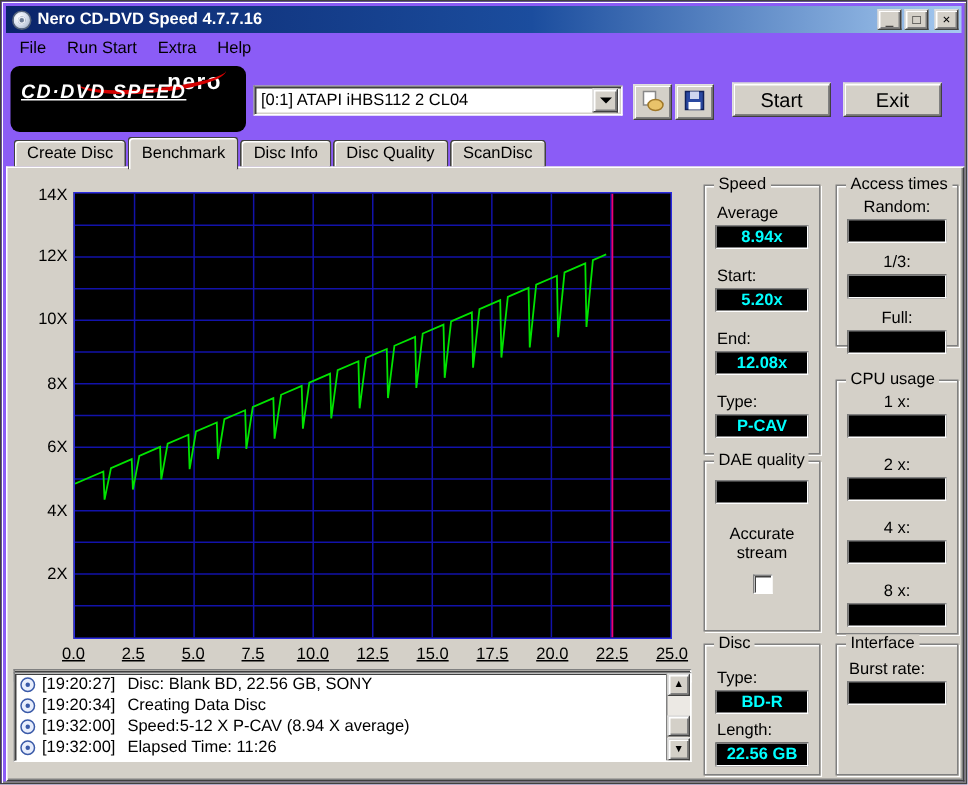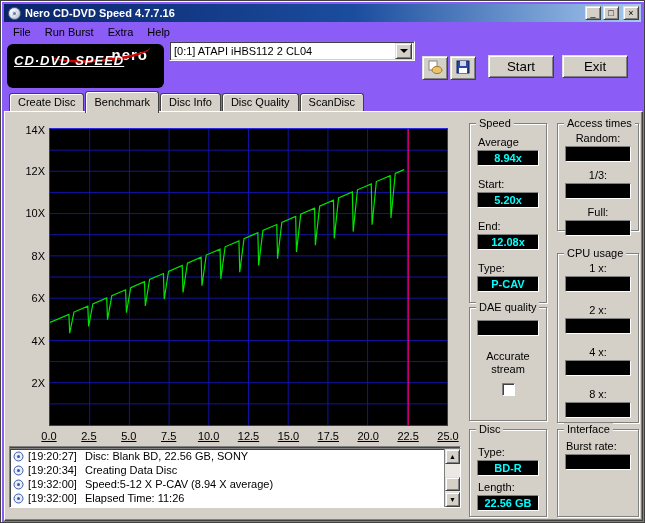--- a/index.html
+++ b/index.html
@@ -28,21 +28,21 @@
   .menubar{position:absolute;left:3px;top:21px;right:3px;height:19px;display:flex;align-items:center;padding-left:2px;}
   .menu-item{padding:2px 7px;}
 
   
   .logo{position:absolute;left:6px;top:43px;width:157px;height:44px;background:#000;border-radius:6px;color:#fff;overflow:hidden;}
   .logo-brand{position:absolute;right:16px;top:2px;font-weight:bold;font-size:15px;letter-spacing:1px;}
   .logo-swoosh{position:absolute;left:44px;top:-4px;width:100px;height:22px;border-bottom:3px solid #d40000;
                border-radius:50%;transform:rotate(-5deg);}
   .logo-product{position:absolute;left:7px;bottom:20px;font-style:italic;font-weight:bold;font-size:13px;
                 letter-spacing:1px;white-space:nowrap;text-decoration:underline;}
-  .combo{position:absolute;left:168px;top:40px;width:246px;height:20px;background:#fff;border:1px solid;
+  .combo{position:absolute;left:168px;top:56px;width:246px;height:20px;background:#fff;border:1px solid;
          border-color:#808080 #ffffff #ffffff #808080;box-shadow:inset 1px 1px 0 #404040, inset -1px -1px 0 #d4d0c8;
          display:flex;align-items:center;}
   .combo-text{flex:1;padding:0 4px;white-space:nowrap;overflow:hidden;}
   .combo-btn{width:17px;height:16px;margin-right:2px;background:#d4d0c8;border:1px solid;
              border-color:#dfdfdf #404040 #404040 #dfdfdf;box-shadow:inset 1px 1px 0 #fff, inset -1px -1px 0 #808080;
              display:flex;align-items:center;justify-content:center;}
   .combo-arrow{width:0;height:0;border-left:4px solid transparent;border-right:4px solid transparent;border-top:4px solid #000;}
   .tool-btn{position:absolute;top:55px;width:26px;height:24px;background:#d4d0c8;border:1px solid;
             border-color:#dfdfdf #404040 #404040 #dfdfdf;box-shadow:inset 1px 1px 0 #fff, inset -1px -1px 0 #808080;
             display:flex;align-items:center;justify-content:center;}
@@ -114,21 +114,21 @@
     <span class="title-text">Nero CD-DVD Speed 4.7.7.16</span>
     <span class="tb-buttons">
       <button class="tbtn">_</button>
       <button class="tbtn">□</button>
       <button class="tbtn close">×</button>
     </span>
   </div>
 
   <div class="menubar">
     <span class="menu-item">File</span>
-    <span class="menu-item">Run Burst</span>
+    <span class="menu-item">Run Start</span>
     <span class="menu-item">Extra</span>
     <span class="menu-item">Help</span>
   </div>
 
   <div class="logo">
     <span class="logo-brand">nero</span>
     <span class="logo-swoosh"></span>
     <span class="logo-product">CD·DVD SPEED</span>
   </div>
 

